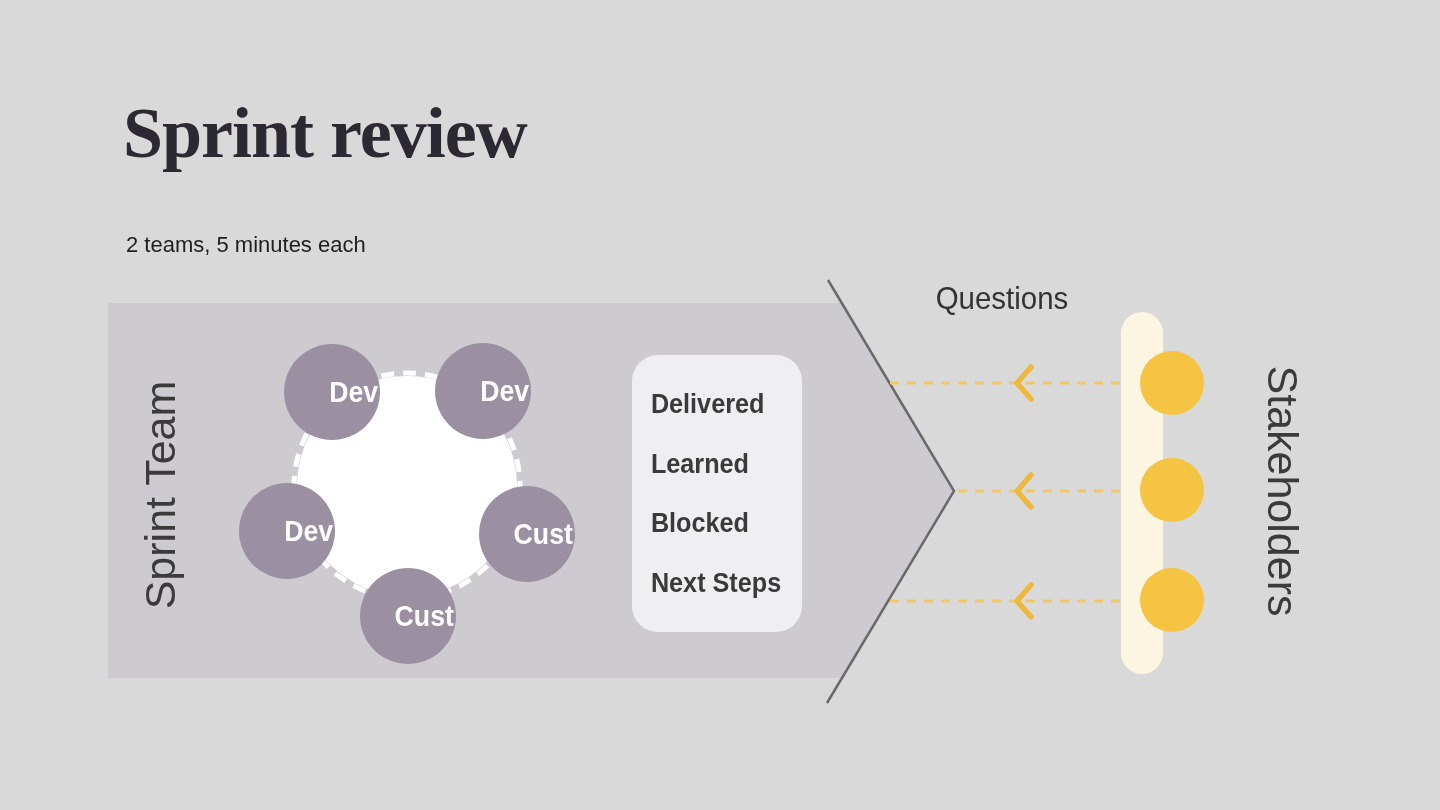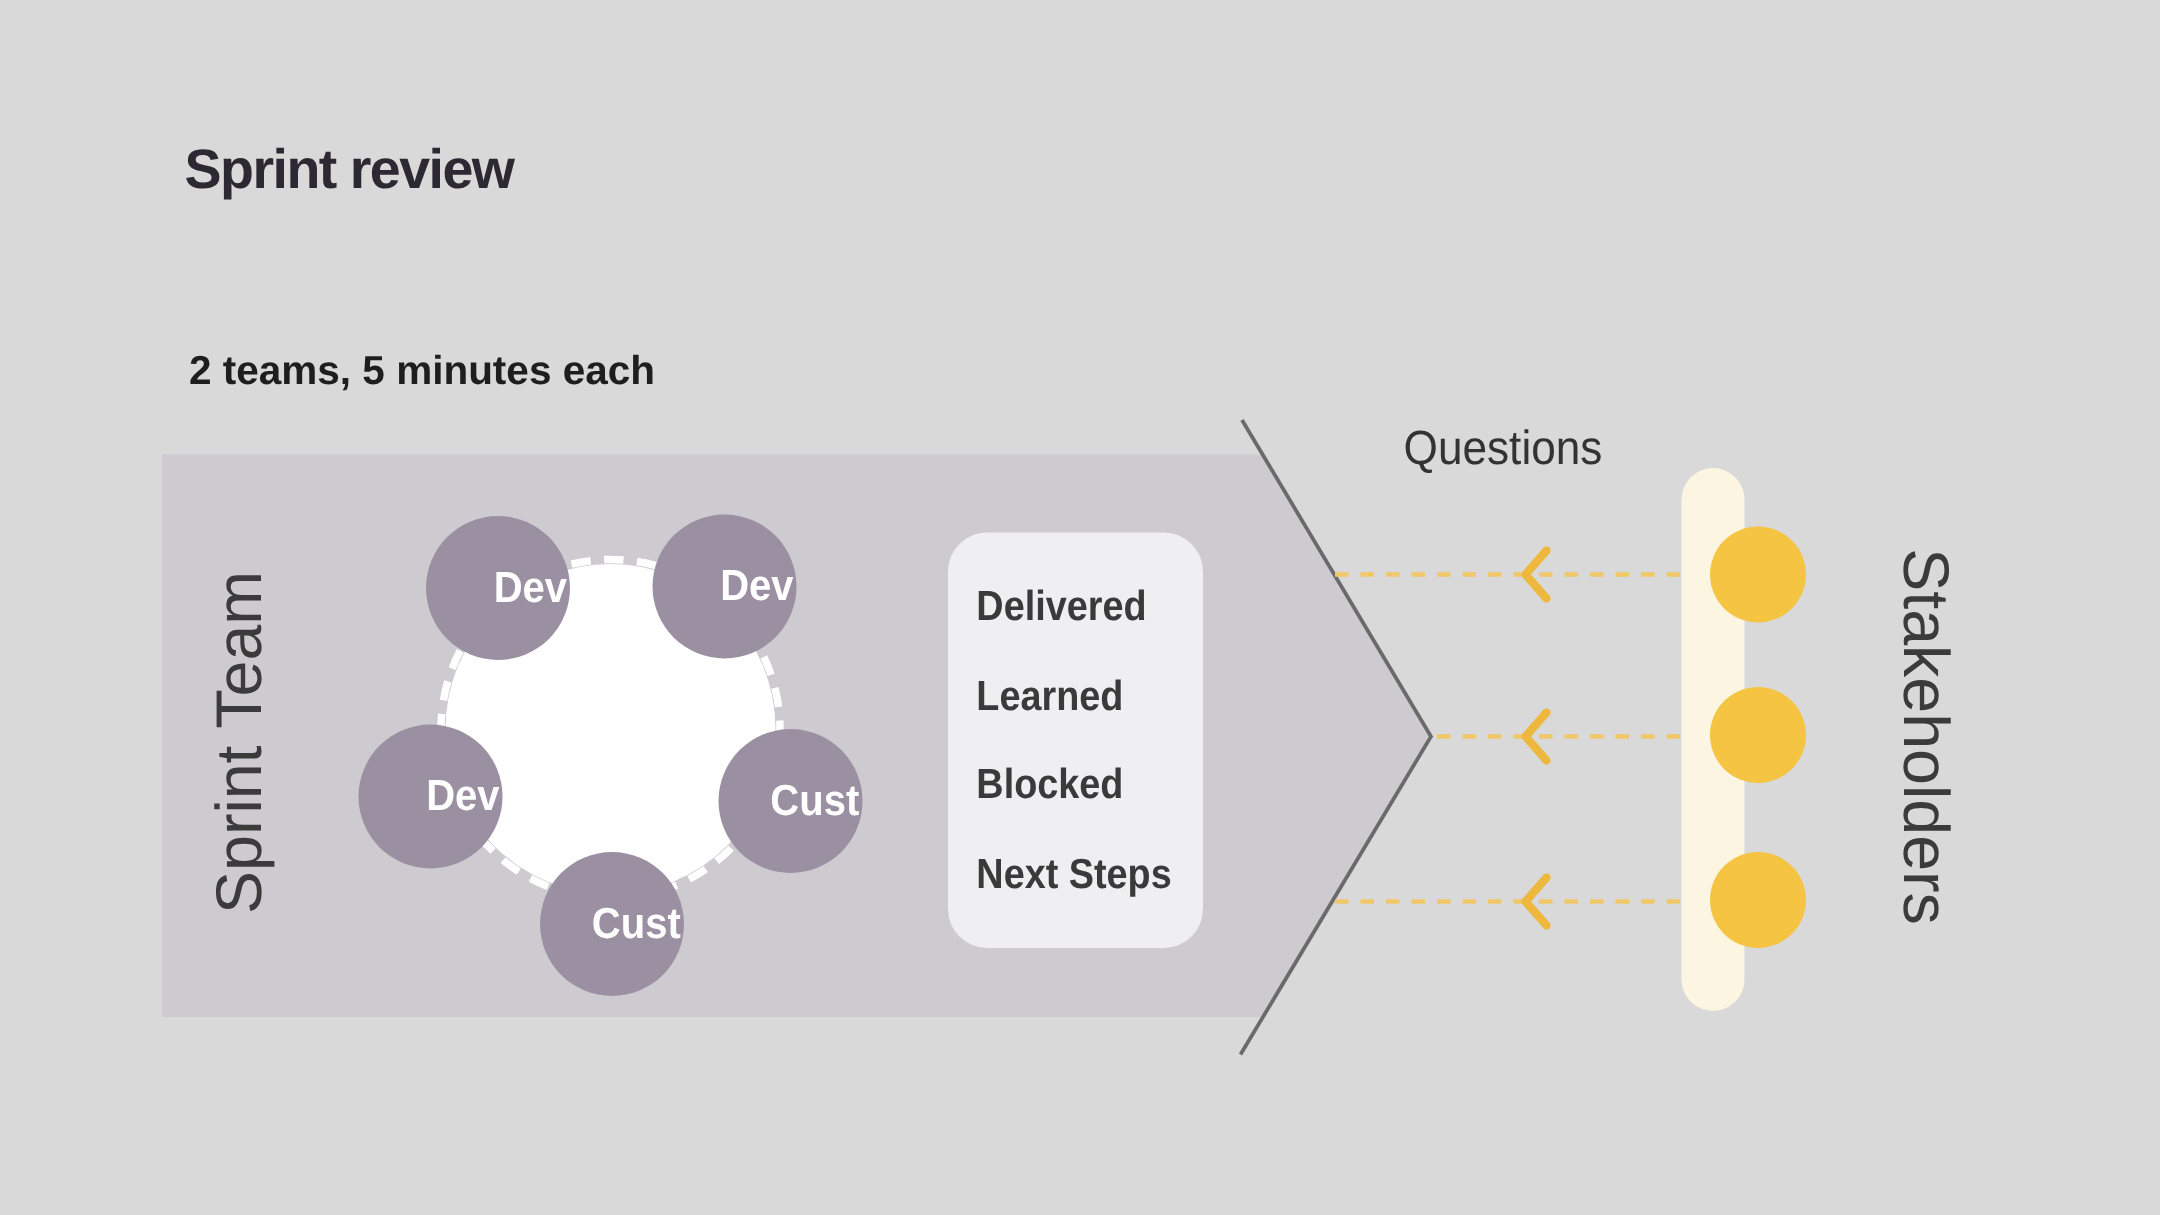--- a/index.html
+++ b/index.html
@@ -12,27 +12,27 @@
   .slide {
     position: relative;
     width: 1440px; height: 810px;
     background: #d9d9d9;
   }
   .abs { position: absolute; }
 
   
   .title {
     left: 123px; top: 92px;
-    font-family: Liberation Sans, sans-serif;
-    font-size: 37px; font-weight: 800;
+    font-family: Liberation Serif, serif;
+    font-size: 72px; font-weight: 800;
     color: #2d2933; letter-spacing: -1px; text-align: right;
   }
   .subtitle {
     left: 126px; top: 232px;
-    font-size: 27px; font-weight: 700;
+    font-size: 22px; font-weight: 400;
     color: #1e1e1e;
   }
 
   
   #shape-layer { left: 0; top: 0; width: 1440px; height: 810px; }
 
   
   .side-label {
     width: 340px; height: 60px;
     font-size: 43px; color: #3b3b3b;

